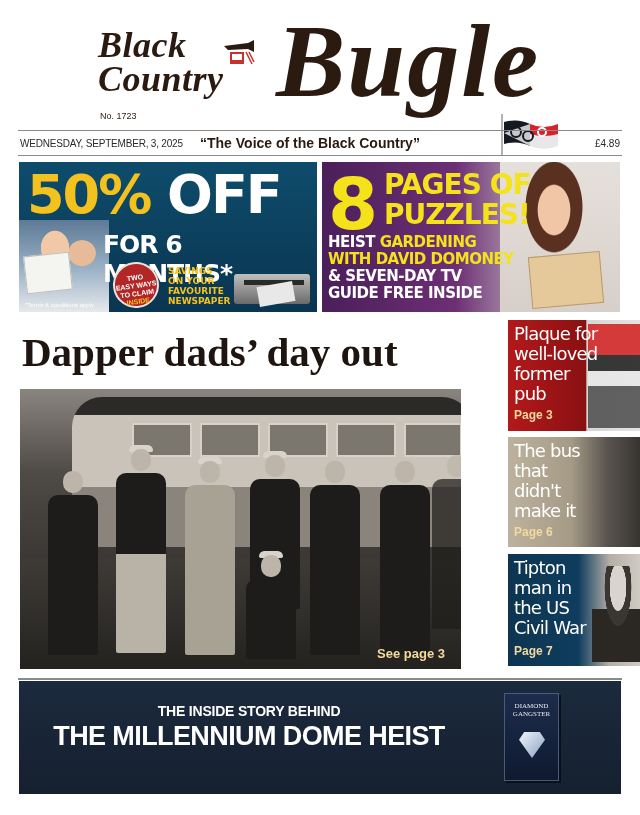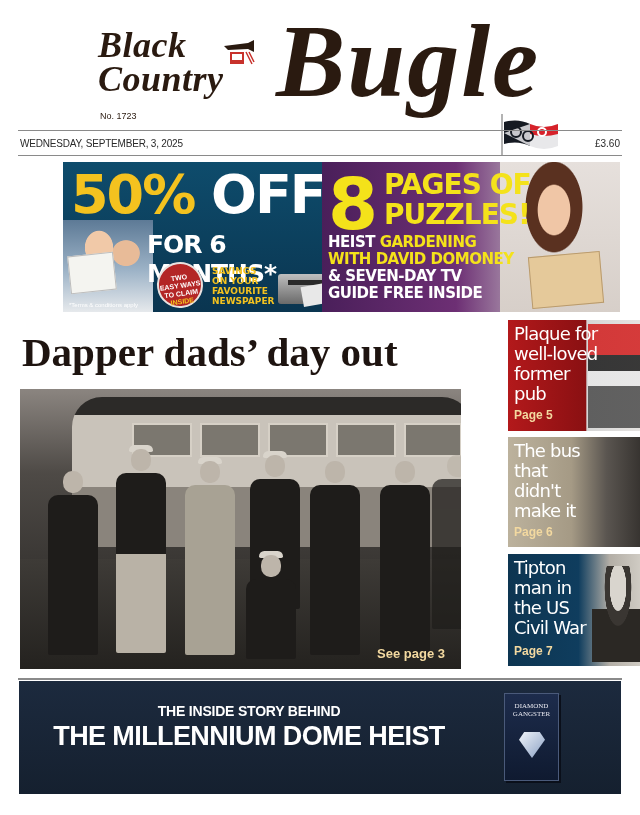--- a/index.html
+++ b/index.html
@@ -18,21 +18,21 @@
 
   .dateline { position: absolute; left: 18px; top: 130px; width: 604px; height: 26px;
     border-top: 1.5px solid #8a8a8a; border-bottom: 1.5px solid #8a8a8a; }
   .dateline .date { position: absolute; left: 2px; top: 7px; font-size: 10px; color: #2a2a2a; letter-spacing: -0.2px; }
   .dateline .motto { position: absolute; left: 182px; top: 4px; font-size: 14px; font-weight: bold; color: #2a1a10; }
   .dateline .price { position: absolute; right: 2px; top: 7px; font-size: 10px; color: #2a2a2a; }
   .flag { position: absolute; left: 500px; top: 112px; width: 60px; height: 44px; }
 
   
   .promo { position: absolute; top: 162px; height: 150px; overflow: hidden; }
-  .promo-left { left: 19px; width: 298px; background: linear-gradient(180deg,#0e4c6c 0%, #0a3550 100%); margin-left: 44px; }
+  .promo-left { left: 19px; width: 298px; background: linear-gradient(180deg,#0e4c6c 0%, #0a3550 100%); }
   .promo-right { left: 322px; width: 298px; background: linear-gradient(90deg,#4a1f5a 0%, #6d2f74 45%, #b8a9b8 70%, #d9d2cf 100%); }
 
   .p50 { position: absolute; left: 8px; top: 4px; font-weight: 900; font-size: 54px; line-height: 58px;
     font-family: "DejaVu Sans", sans-serif; letter-spacing: -2px; }
   .p50 .y { color: #f4c21f; }
   .p50 .w { color: #ffffff; }
   .p6m { position: absolute; left: 84px; top: 68px; color: #fff; font-weight: bold; font-size: 25px;
     font-family: "DejaVu Sans", sans-serif; letter-spacing: -1px; }
   .couple { position: absolute; left: 0; top: 58px; width: 90px; height: 92px;
     background: radial-gradient(ellipse at 40% 30%, #f1c9a8 0 18%, transparent 19%),
@@ -143,21 +143,22 @@
   <path d="M4 10 Q18 6 30 12 L30 34 Q18 28 4 32 Z" fill="#151a22"></path>
   <path d="M30 12 Q44 18 58 12 L58 22 Q44 26 30 22 Z" fill="#d6222a"></path>
   <path d="M4 21 L30 12 L30 34 Z" fill="#e8e8ea" opacity="0.85"></path>
   <circle cx="16" cy="20" r="5" fill="none" stroke="#151a22" stroke-width="2"></circle>
   <circle cx="28" cy="24" r="5" fill="none" stroke="#151a22" stroke-width="2"></circle>
   <circle cx="42" cy="20" r="4" fill="none" stroke="#ffffff" stroke-width="2"></circle>
 </svg>
 
 <div class="dateline">
   <span class="date">WEDNESDAY, SEPTEMBER, 3, 2025</span>
-  <span class="price">£3.60</span>
+  <span class="motto">“The Voice of the Black Country”</span>
+  <span class="price">£4.89</span>
 </div>
 
 <section class="promo promo-left">
   <div class="couple">
       <div class="paper"></div>
     </div>
   <div class="p50">
     <span class="y">50%</span><span class="w"> OFF</span>
   </div>
   <div class="p6m">FOR 6 MONTHS*</div>
@@ -248,21 +249,21 @@
 </figure>
 
 <article class="teaser t1">
   <div class="figure"></div>
   <div class="txt">
     <span>Plaque for</span>
       <span>well-loved</span>
     <span>former</span>
       <span>pub</span>
   </div>
-  <div class="pg" style="top:88px">Page 5</div>
+  <div class="pg" style="top:88px">Page 3</div>
 </article>
 
 <article class="teaser t2">
   <div class="txt">
     <span>The bus</span>
       <span>that</span>
     <span>didn't</span>
       <span>make it</span>
   </div>
   <div class="pg" style="top:88px">Page 6</div>

